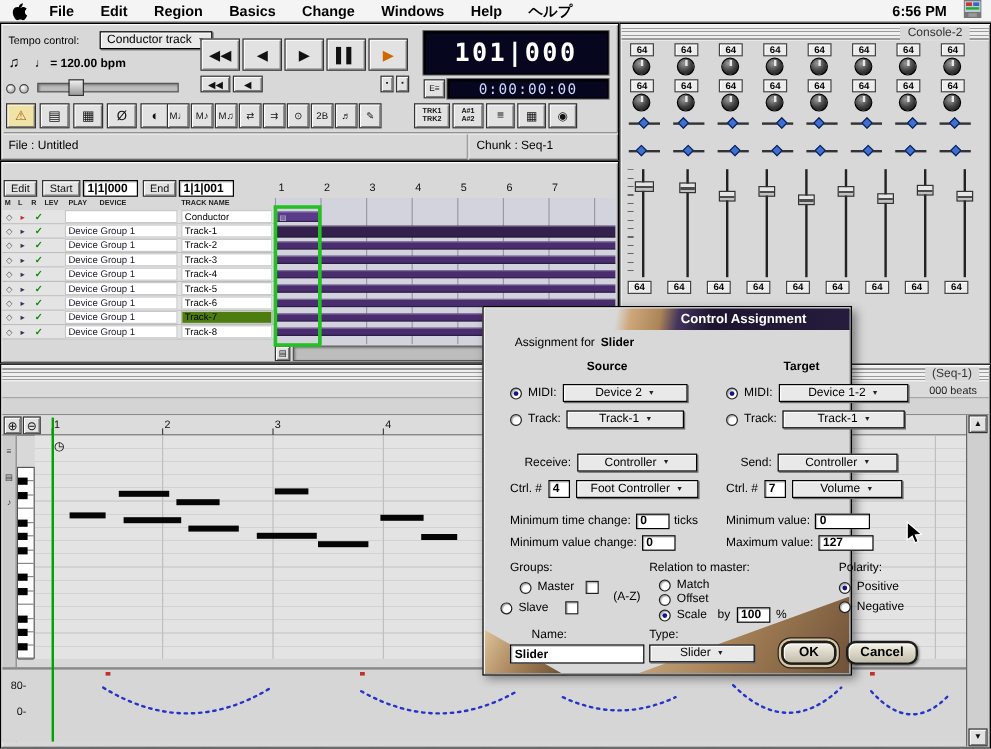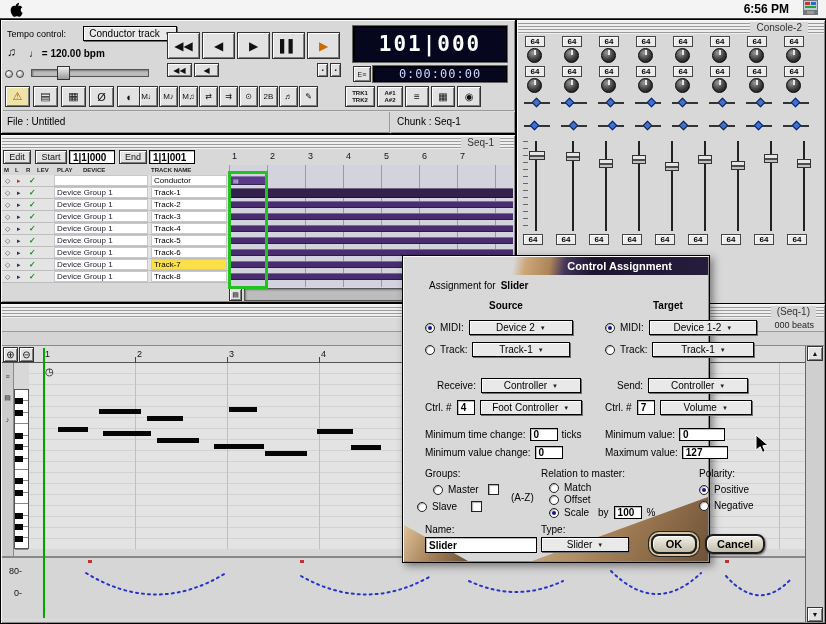--- a/index.html
+++ b/index.html
@@ -125,20 +125,21 @@
 <body>
 
 <div id="screen">
 
   <div id="menubar">
     <span id="apple">
       <svg width="13" height="15" viewBox="0 0 14 17">
         <path fill="#000" d="M8.9,3.9c0.7-0.8,1.1-2,1-3.1C9,0.9,7.8,1.4,7.1,2.3C6.4,3,5.9,4.2,6.1,5.3C7.2,5.3,8.2,4.8,8.9,3.9z M11.8,9.1c0-2,1.7-3,1.8-3.1c-1-1.4-2.5-1.6-3-1.7C9.3,4.2,8.1,5,7.4,5C6.7,5,5.7,4.3,4.6,4.3c-1.4,0-2.7,0.8-3.5,2.1c-1.5,2.5-0.4,6.3,1,8.3c0.7,1,1.6,2.2,2.7,2.1c1,0,1.5-0.7,2.7-0.7c1.2,0,1.6,0.7,2.7,0.7c1.1,0,1.9-1,2.6-2.1c0.8-1.2,1.1-2.3,1.2-2.4C13.9,12.3,11.8,11.5,11.8,9.1z"></path>
       </svg>
     </span>
+    <span id="menu-items"><span class="menu-item">File</span><span class="menu-item">Edit</span><span class="menu-item">Region</span><span class="menu-item">Basics</span><span class="menu-item">Change</span><span class="menu-item">Windows</span><span class="menu-item">Help</span><span class="menu-item">ヘルプ</span></span>
     <span id="menu-clock">6:56 PM</span>
     <span id="app-icon">
       <svg width="15" height="15" viewBox="0 0 15 15">
         <rect x="0" y="0" width="15" height="15" fill="#777"></rect>
         <rect x="1" y="1" width="13" height="9" fill="#bcd"></rect>
         <rect x="2" y="2" width="5" height="3" fill="#c33"></rect>
         <rect x="8" y="2" width="5" height="3" fill="#36c"></rect>
         <rect x="2" y="6" width="11" height="2" fill="#2a2"></rect>
         <rect x="4" y="11" width="7" height="3" fill="#999"></rect>
       </svg>
@@ -213,23 +214,20 @@
         <div class="bbtn" style="width: 24px; height: 21px; font-size: 10px;">◉</div>
       </div>
 
     <div class="divider-h" style="left:2px;top:90px;width:512px"></div>
     <span class="lbl" style="position:absolute;left:6px;top:96px">File : Untitled</span>
     <div class="divider-v" style="left:388px;top:92px;height:21px"></div>
     <span class="lbl" style="position:absolute;left:396px;top:96px">Chunk : Seq-1</span>
   </div>
 
   <div id="seqwin" class="win">
-    <div class="titlebar" style="padding-right:14px">
-      <span class="ttl">Seq-1</span>
-    </div>
     <div class="bbtn" style="left:2px;top:15px;width:28px;height:14px;font-size:9px">Edit</div>
     <div class="bbtn" style="left:34px;top:15px;width:32px;height:14px;font-size:9px">Start</div>
     <div class="field" style="position:absolute;left:68px;top:15px;width:46px;height:14px">1|1|000</div>
     <div class="bbtn" style="left:118px;top:15px;width:28px;height:14px;font-size:9px">End</div>
     <div class="field" style="position:absolute;left:148px;top:15px;width:46px;height:14px">1|1|001</div>
 
     <div id="seq-col-headers">
         <span class="hdr" style="left: 3px; top: 32px; position: absolute;">M</span>
         <span class="hdr" style="left: 14px; top: 32px; position: absolute;">L</span>
         <span class="hdr" style="left: 25px; top: 32px; position: absolute;">R</span>
@@ -317,21 +315,21 @@
           <span class="seq-cell" style="left: 15px; font-size: 7px; color: rgb(51, 51, 85);">▸</span>
           <span class="seq-cell" style="left: 27px; font-size: 8px; color: rgb(10, 138, 10); font-weight: bold;">✓</span>
           <span class="seq-cell" style="left: 52px; width: 94px; background: rgb(255, 255, 255); border: 1px solid rgb(200, 200, 200); padding: 0px 2px; font-size: 8px; color: rgb(34, 34, 51);">Device Group 1</span>
           <span class="seq-cell" style="left: 149px; width: 76px; background: rgb(255, 255, 255); border: 1px solid rgb(200, 200, 200); padding: 0px 2px; font-size: 8px;">Track-6</span>
         </div>
         <div class="seq-row" style="top: 84px;">
           <span class="seq-cell" style="left: 3px; font-size: 7px; color: rgb(85, 85, 85);">◇</span>
           <span class="seq-cell" style="left: 15px; font-size: 7px; color: rgb(51, 51, 85);">▸</span>
           <span class="seq-cell" style="left: 27px; font-size: 8px; color: rgb(10, 138, 10); font-weight: bold;">✓</span>
           <span class="seq-cell" style="left: 52px; width: 94px; background: rgb(255, 255, 255); border: 1px solid rgb(200, 200, 200); padding: 0px 2px; font-size: 8px; color: rgb(34, 34, 51);">Device Group 1</span>
-          <span class="seq-cell" style="left: 149px; width: 76px; background: #fde047; border: 1px solid rgb(200, 200, 200); padding: 0px 2px; font-size: 8px;">Track-7</span>
+          <span class="seq-cell" style="left: 149px; width: 76px; background: #4d7c0f; border: 1px solid rgb(200, 200, 200); padding: 0px 2px; font-size: 8px;">Track-7</span>
         </div>
         <div class="seq-row" style="top: 96px;">
           <span class="seq-cell" style="left: 3px; font-size: 7px; color: rgb(85, 85, 85);">◇</span>
           <span class="seq-cell" style="left: 15px; font-size: 7px; color: rgb(51, 51, 85);">▸</span>
           <span class="seq-cell" style="left: 27px; font-size: 8px; color: rgb(10, 138, 10); font-weight: bold;">✓</span>
           <span class="seq-cell" style="left: 52px; width: 94px; background: rgb(255, 255, 255); border: 1px solid rgb(200, 200, 200); padding: 0px 2px; font-size: 8px; color: rgb(34, 34, 51);">Device Group 1</span>
           <span class="seq-cell" style="left: 149px; width: 76px; background: rgb(255, 255, 255); border: 1px solid rgb(200, 200, 200); padding: 0px 2px; font-size: 8px;">Track-8</span>
         </div>
       </div>
     <div id="green-box" style="left:227px;top:36px;width:40px;height:118px"></div>
@@ -710,21 +708,21 @@
 
     <div class="drow" style="left:296px;top:228px">
       <span class="radio on"></span>
       <span class="lbl">Positive</span>
     </div>
     <div class="drow" style="left:296px;top:244px">
       <span class="radio"></span>
       <span class="lbl">Negative</span>
     </div>
 
-    <span class="lbl" style="position:absolute;left:22px;top:268px">Name:</span>
+    <span class="lbl" style="position:absolute;left:40px;top:268px">Name:</span>
     <span class="lbl" style="position:absolute;left:138px;top:268px">Type:</span>
     <div class="field" style="position:absolute;left:22px;top:281px;width:112px;height:16px">Slider</div>
     <div class="popup" style="position:absolute;left:138px;top:281px;width:88px">
         <span>Slider</span>
       </div>
 
     <div class="mac-btn" id="ok-btn" style="left:248px;top:278px;width:46px;height:20px">OK</div>
     <div class="mac-btn" style="left:302px;top:278px;width:60px;height:20px">Cancel</div>
   </div>
 

